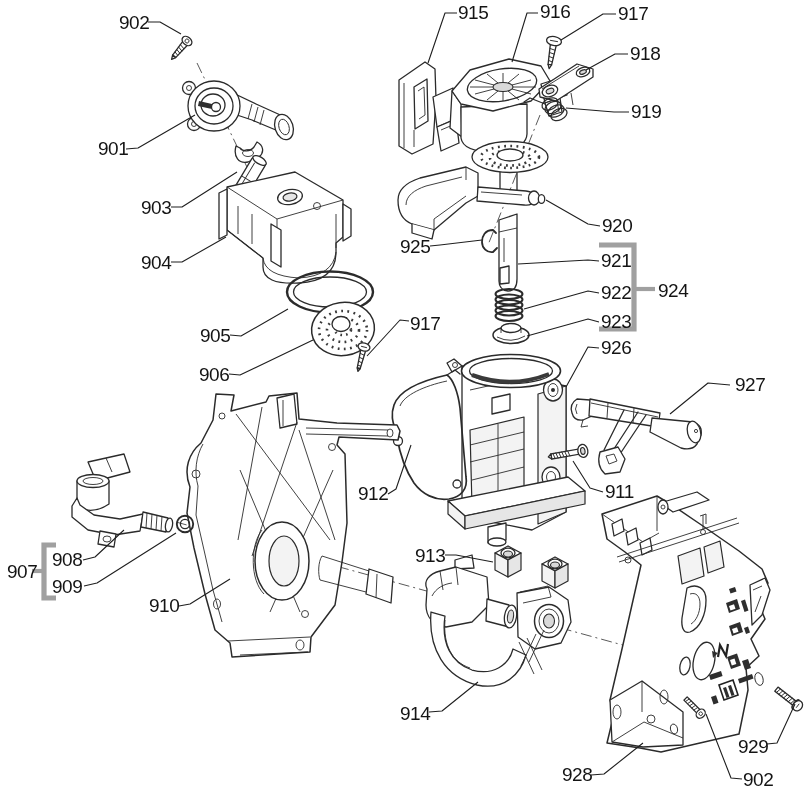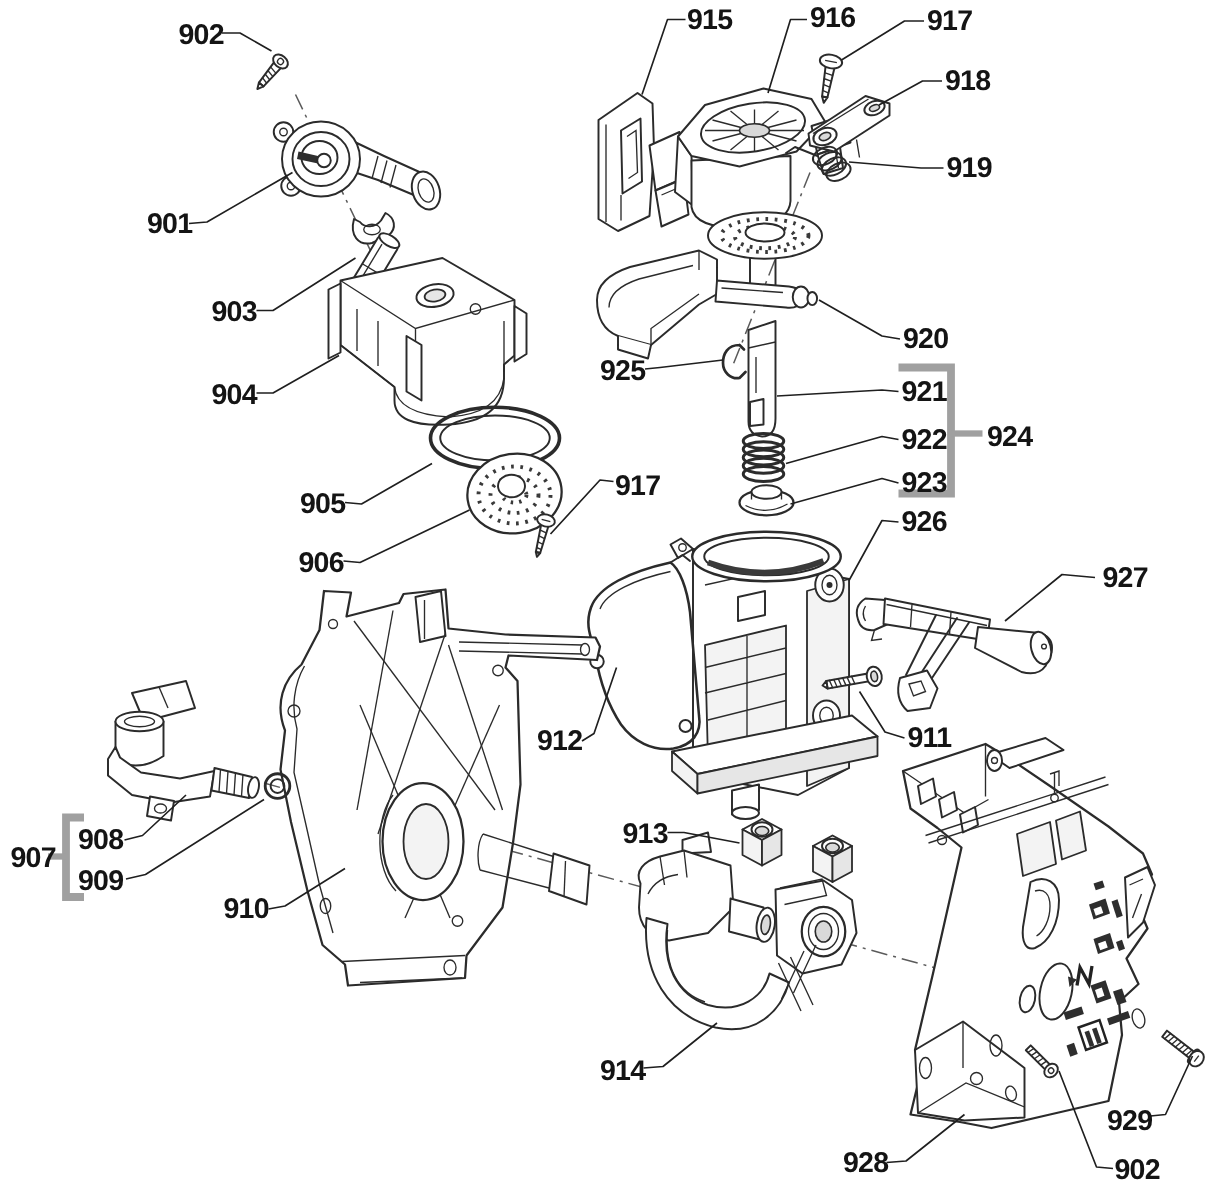--- a/index.html
+++ b/index.html
@@ -1,16 +1,16 @@
 <!DOCTYPE html>
 <html><head>
 <meta charset="utf-8">
 <style>
   html,body{margin:0;padding:0;background:#ffffff;}
-  .stage{position:relative;width:804px;height:790px;background:#fff;overflow:hidden;font-weight:bold;}
+  .stage{position:relative;width:804px;height:790px;background:#fff;overflow:hidden;}
   svg{position:absolute;left:0;top:0;}
   svg text{font-family:"Liberation Sans",sans-serif;font-size:19px;letter-spacing:-0.5px;fill:#141414;}
   .s{stroke:#2b2b2b;stroke-width:1.3;fill:none;stroke-linecap:round;stroke-linejoin:round;}
   .w{stroke:#2b2b2b;stroke-width:1.3;fill:#ffffff;stroke-linecap:round;stroke-linejoin:round;}
   .w2{stroke:#2b2b2b;stroke-width:1.5;fill:#ffffff;stroke-linejoin:round;}
   .g1{stroke:#2b2b2b;stroke-width:1.2;fill:#f3f3f3;stroke-linejoin:round;}
   .g2{stroke:#2b2b2b;stroke-width:1.2;fill:#e6e6e6;stroke-linejoin:round;}
   .g3{stroke:#2b2b2b;stroke-width:1.1;fill:#d9d9d9;stroke-linejoin:round;}
   .dk{fill:#2e2e2e;stroke:none;}
   .thin{stroke:#2b2b2b;stroke-width:0.9;fill:none;}

